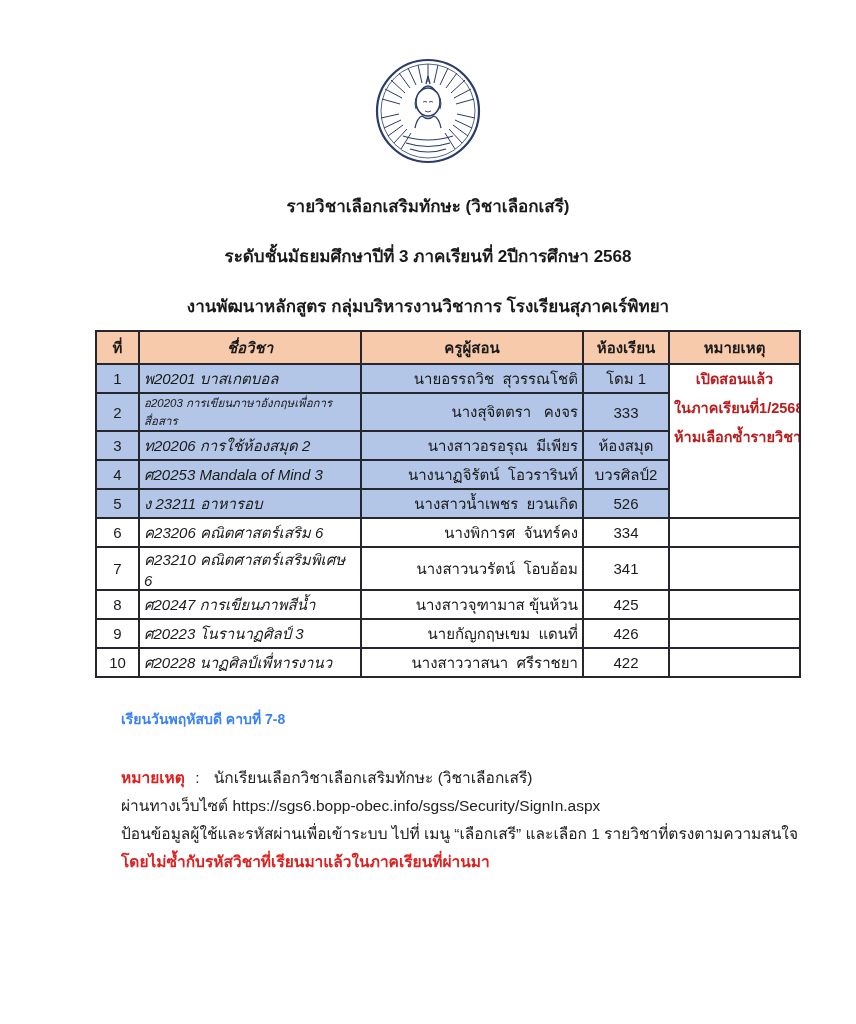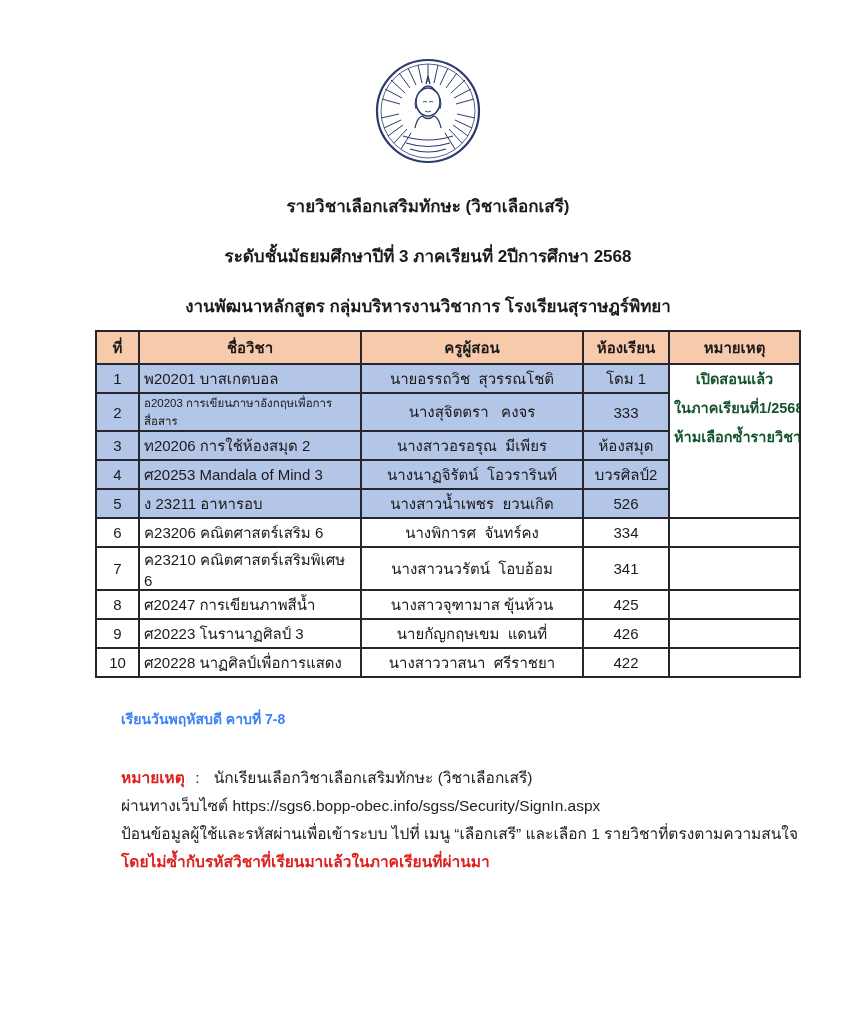--- a/index.html
+++ b/index.html
@@ -48,31 +48,31 @@
   table.course-table th {
     background: #F7CAAC;
     font-weight: bold;
     height: 31px;
     text-align: center;
   }
   table.course-table td { height: 27px; background: #ffffff; }
   tr.hl td { background: #B4C6E7; }
   tr.hl td.c-remark { background: #ffffff; }
   .c-no    { width: 33px; text-align: center; }
-  .c-course{ width: 212px; text-align: left; }
+  .c-course{ width: 212px; text-align: left; font-style: italic; }
   .c-course.small { font-size: 11.5px; margin-left: 37px; }
-  .c-teacher{ width: 212px; text-align: center; white-space: pre; }
+  .c-teacher{ width: 212px; text-align: right; white-space: pre; }
   .c-room  { width: 76px; text-align: center; }
   .c-remark, .c-remark-empty { width: 121px; text-align: center; }
   td.c-remark {
     vertical-align: top;
     padding-top: 4px;
   }
   td.c-remark div {
-    color: #14532d;
+    color: #b91c1c;
     font-weight: bold;
     font-size: 14.5px;
     line-height: 29px;
     white-space: nowrap;
   }
   .schedule-note {
     margin: 30px 0 0 121px;
     font-size: 14px;
     color: #3b82f6;
     font-weight: bold;
@@ -142,21 +142,21 @@
         <path d="M 30 80 Q 55 88 80 80" stroke-width="1.2"></path>
         <path d="M 33 87 Q 55 94 77 87" stroke-width="1.2"></path>
         <path d="M 37 93 Q 55 99 73 93" stroke-width="1.2"></path>
       </g>
     </svg>
   </div>
 
   <div class="titles">
     <div class="title-line">รายวิชาเลือกเสริมทักษะ (วิชาเลือกเสรี)</div>
     <div class="title-line">ระดับชั้นมัธยมศึกษาปีที่ 3 ภาคเรียนที่ 2ปีการศึกษา 2568</div>
-    <div class="title-line">งานพัฒนาหลักสูตร กลุ่มบริหารงานวิชาการ โรงเรียนสุราษฎร์พิทยา</div>
+    <div class="title-line">งานพัฒนาหลักสูตร กลุ่มบริหารงานวิชาการ โรงเรียนสุภาคเร์พิทยา</div>
   </div>
 
   <table class="course-table">
     <thead>
       <tr>
         <th class="c-no">ที่</th>
         <th class="c-course">ชื่อวิชา</th>
         <th class="c-teacher">ครูผู้สอน</th>
         <th class="c-room">ห้องเรียน</th>
         <th class="c-remark">หมายเหตุ</th>
@@ -221,21 +221,21 @@
         </tr>
         <tr>
           <td class="c-no">9</td>
           <td class="c-course">ศ20223 โนรานาฏศิลป์ 3</td>
           <td class="c-teacher">นายกัญกฤษเขม  แดนที่</td>
           <td class="c-room">426</td>
           <td class="c-remark-empty"></td>
         </tr>
         <tr>
           <td class="c-no">10</td>
-          <td class="c-course">ศ20228 นาฏศิลป์เพื่อการแสดง</td>
+          <td class="c-course">ศ20228 นาฏศิลป์เพื่หารงานว</td>
           <td class="c-teacher">นางสาววาสนา  ศรีราชยา</td>
           <td class="c-room">422</td>
           <td class="c-remark-empty"></td>
         </tr>
       </tbody>
   </table>
 
   <div class="schedule-note">เรียนวันพฤหัสบดี  คาบที่ 7-8</div>
 
   <div class="notes">

